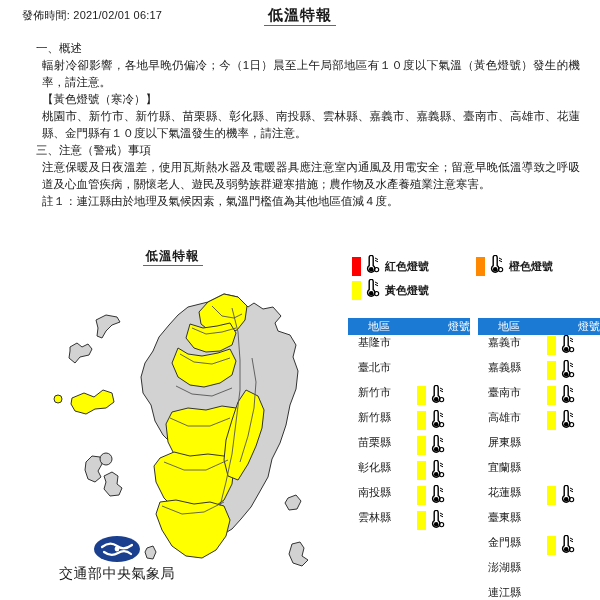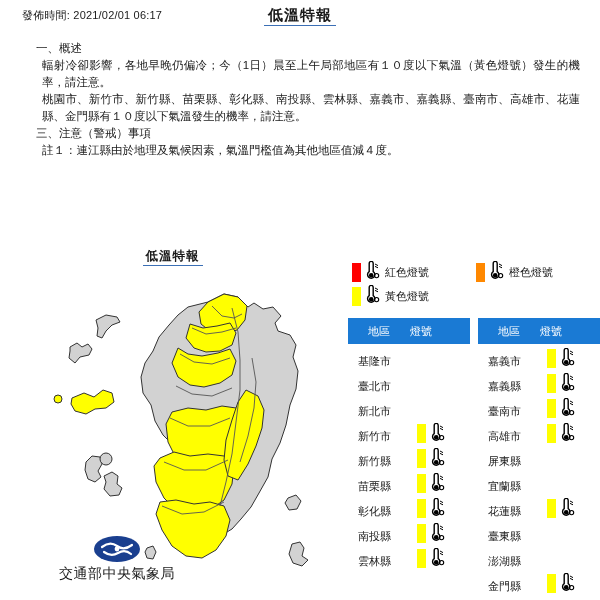--- a/index.html
+++ b/index.html
@@ -56,52 +56,54 @@
   .cwb-logo .ell svg{position:absolute;left:0;top:0;}
   .cwb-logo .lbl{font-size:14px;margin-top:3px;letter-spacing:.5px;}
   
   .legend-pane{
     position:absolute;left:348px;top:0;width:252px;height:360px;
   }
   .legend-head{
     font-size:11px;padding-left:4px;padding-bottom:2px;
     border-bottom:1.5px solid #2f6fb3;width:244px;
   }
-  .legend-rows{margin-top:20px;}
+  .legend-rows{margin-top:14px;font-weight:bold;}
   .legend-row{display:flex;align-items:center;height:24px;}
   .legend-item{display:flex;align-items:center;width:124px;}
   .swatch{width:9px;height:19px;display:inline-block;margin-left:4px;}
   .legend-item .thermo{margin-left:2px;}
   .legend-item .txt{font-size:11px;margin-left:5px;white-space:nowrap;}
   
   .tables{position:absolute;left:0;top:78px;width:252px;display:flex;}
   .tbl{width:122px;margin-right:8px;}
   .thead{
-    background:#1a7ad4;color:#fff;height:26px;display:flex;align-items:center;
+    background:#1a7ad4;color:#fff;height:17px;display:flex;align-items:center;
     font-size:11px;
   }
   .thead .c1{width:62px;text-align:center;}
-  .thead .c2{width:60px;text-align:left;}
-  .trow{height:25px;display:flex;align-items:flex-end;font-size:11px;}
+  .thead .c2{width:60px;text-align:right;}
+  .trow{height:25px;display:flex;align-items:flex-start;font-size:11px;}
   .trow .c1{width:62px;padding-left:10px;white-space:nowrap;}
   .trow .c2{width:60px;display:flex;align-items:center;padding-left:4px;}
   .cell-sw{width:9px;height:19px;display:inline-block;}
   .cell-th{margin-left:2px;}
 </style>
 </head>
 <body>
 
 <div class="issue-time">發佈時間: 2021/02/01 06:17</div>
 <div class="doc-title"><span>低溫特報</span></div>
 
 <div class="report">
   <div class="sec-head">一、概述</div>
   <div class="sec-body">輻射冷卻影響，各地早晚仍偏冷；今（1日）晨至上午局部地區有１０度以下氣溫（黃色燈號）發生的機率，請注意。</div>
+  <div class="bracket">【黃色燈號（寒冷）】</div>
   <div class="sec-body">桃園市、新竹市、新竹縣、苗栗縣、彰化縣、南投縣、雲林縣、嘉義市、嘉義縣、臺南市、高雄市、花蓮縣、金門縣有１０度以下氣溫發生的機率，請注意。</div>
   <div class="sec-head">三、注意（警戒）事項</div>
+  <div class="sec-body">注意保暖及日夜溫差，使用瓦斯熱水器及電暖器具應注意室內通風及用電安全；留意早晚低溫導致之呼吸道及心血管疾病，關懷老人、遊民及弱勢族群避寒措施；農作物及水產養殖業注意寒害。</div>
   <div class="sec-body">註１：連江縣由於地理及氣候因素，氣溫門檻值為其他地區值減４度。</div>
 </div>
 
 <div class="lower">
 
   <div class="map-pane">
     <div class="map-title"><span>低溫特報</span></div>
 
     <svg class="map-svg" width="345" height="330" viewBox="0 0 345 330">
       <g stroke="#333" stroke-width="1" stroke-linejoin="round">
@@ -210,24 +212,20 @@
         <div id="left-body">
             <div class="trow">
               <div class="c1">基隆市</div>
               <div class="c2"></div>
             </div>
             <div class="trow">
               <div class="c1">臺北市</div>
               <div class="c2"></div>
             </div>
             <div class="trow">
-              <div class="c1">新北市</div>
-              <div class="c2"></div>
-            </div>
-            <div class="trow">
               <div class="c1">新竹市</div>
               <div class="c2">
                 <span class="cell-sw" style="background: rgb(255, 255, 0);"></span>
                 <span class="cell-th"><svg width="17" height="19" viewBox="0 0 17 19">
                     <path d="M6.2 2.4 a2 2 0 0 1 4 0 v8.2 a3.6 3.6 0 1 1 -4 0 z" fill="#fff" stroke="#000" stroke-width="1.4"></path>
                     <circle cx="8.2" cy="14.2" r="2.3" fill="#000"></circle>
                     <path d="M12 3 l3 1.6 M12 5.4 l3 1.4" stroke="#000" stroke-width="1"></path>
                     <circle cx="13.6" cy="14.6" r="2.1" fill="none" stroke="#000" stroke-width="1.1"></circle>
                   </svg></span>
               </div>
@@ -366,34 +364,34 @@
                     <path d="M12 3 l3 1.6 M12 5.4 l3 1.4" stroke="#000" stroke-width="1"></path>
                     <circle cx="13.6" cy="14.6" r="2.1" fill="none" stroke="#000" stroke-width="1.1"></circle>
                   </svg></span>
               </div>
             </div>
             <div class="trow">
               <div class="c1">臺東縣</div>
               <div class="c2"></div>
             </div>
             <div class="trow">
+              <div class="c1">金門縣</div>
+              <div class="c2">
+                <span class="cell-sw" style="background: rgb(255, 255, 0);"></span>
+                <span class="cell-th"><svg width="17" height="19" viewBox="0 0 17 19">
+                    <path d="M6.2 2.4 a2 2 0 0 1 4 0 v8.2 a3.6 3.6 0 1 1 -4 0 z" fill="#fff" stroke="#000" stroke-width="1.4"></path>
+                    <circle cx="8.2" cy="14.2" r="2.3" fill="#000"></circle>
+                    <path d="M12 3 l3 1.6 M12 5.4 l3 1.4" stroke="#000" stroke-width="1"></path>
+                    <circle cx="13.6" cy="14.6" r="2.1" fill="none" stroke="#000" stroke-width="1.1"></circle>
+                  </svg></span>
+              </div>
+            </div>
+            <div class="trow">
               <div class="c1">澎湖縣</div>
               <div class="c2"></div>
-            </div>
-            <div class="trow">
-              <div class="c1">金門縣</div>
-              <div class="c2">
-                <span class="cell-sw" style="background: rgb(255, 255, 0);"></span>
-                <span class="cell-th"><svg width="17" height="19" viewBox="0 0 17 19">
-                    <path d="M6.2 2.4 a2 2 0 0 1 4 0 v8.2 a3.6 3.6 0 1 1 -4 0 z" fill="#fff" stroke="#000" stroke-width="1.4"></path>
-                    <circle cx="8.2" cy="14.2" r="2.3" fill="#000"></circle>
-                    <path d="M12 3 l3 1.6 M12 5.4 l3 1.4" stroke="#000" stroke-width="1"></path>
-                    <circle cx="13.6" cy="14.6" r="2.1" fill="none" stroke="#000" stroke-width="1.1"></circle>
-                  </svg></span>
-              </div>
             </div>
             <div class="trow">
               <div class="c1">連江縣</div>
               <div class="c2"></div>
             </div>
           </div>
       </div>
     </div>
   </div>
 </div>

